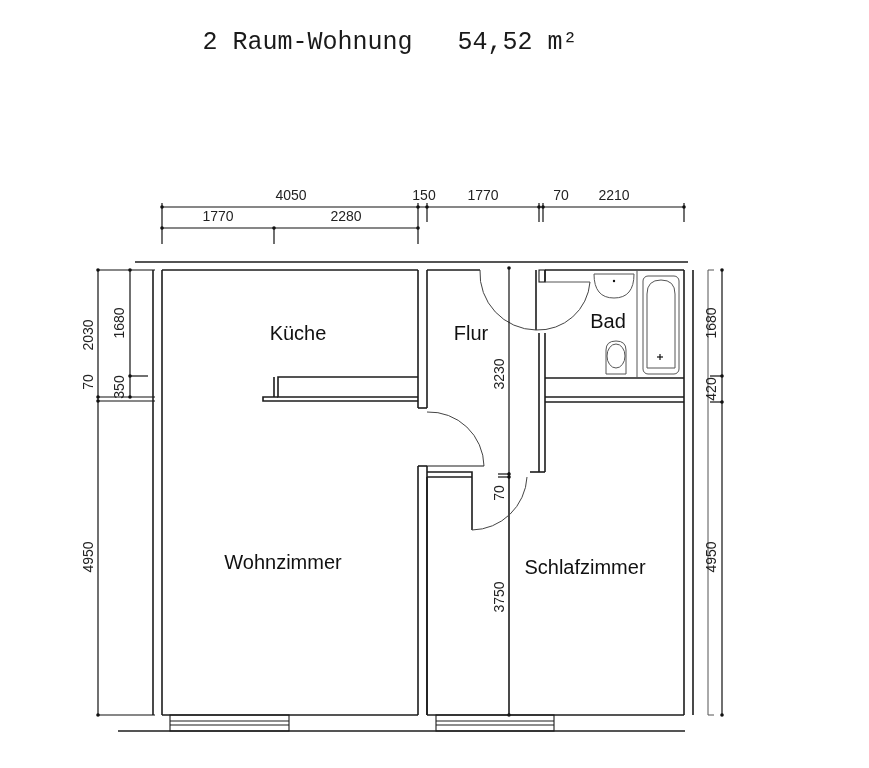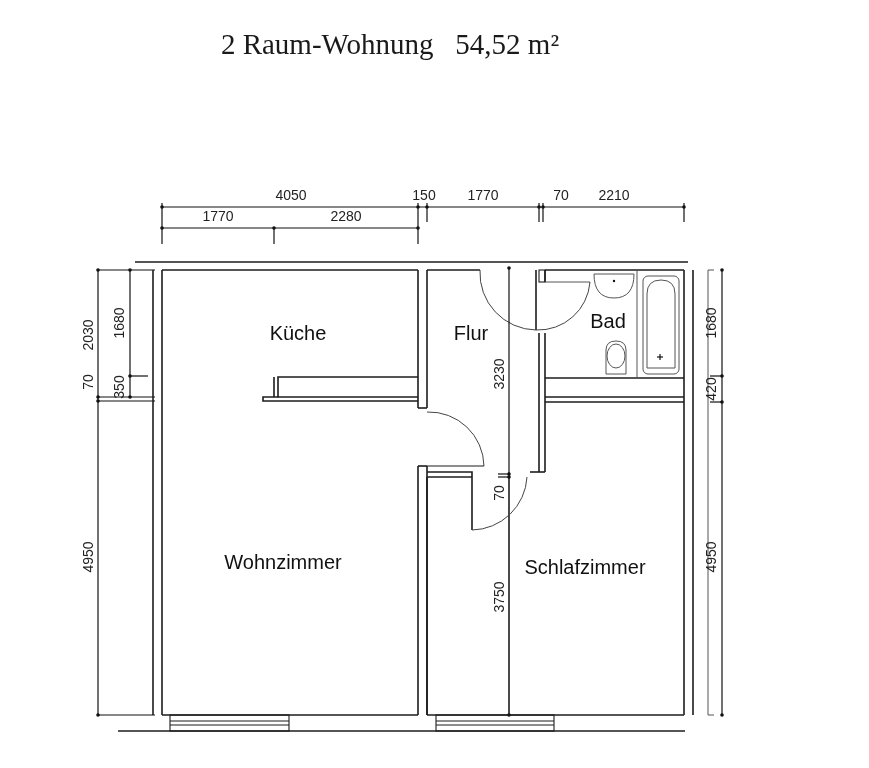--- a/index.html
+++ b/index.html
@@ -1,19 +1,19 @@
 <!DOCTYPE html>
 <html><head>
 <meta charset="utf-8">
 <style>
   html, body { margin: 0; padding: 0; background: #ffffff; }
   body { width: 869px; height: 768px; position: relative; overflow: hidden; }
   .title {
     position: absolute; left: 0; top: 28px; width: 780px; text-align: center;
-    font-family: Liberation Serif, serif; font-size: 29px; color: #1a1a1a;
+    font-family: Liberation Mono, monospace; font-size: 25px; color: #1a1a1a;
     white-space: pre;
   }
   svg { position: absolute; left: 0; top: 0; }
   .w { fill: none; stroke: #1c1c1c; stroke-width: 1.6; }
   .wt { fill: none; stroke: #1c1c1c; stroke-width: 1.1; }
   .g { fill: none; stroke: #555; stroke-width: 1; }
   .arc { fill: none; stroke: #444; stroke-width: 1; }
   .dim { fill: none; stroke: #111; stroke-width: 1.2; }
   .dot { fill: #111; }
   .dimtxt { font-family: "Liberation Sans", sans-serif; font-size: 14px; fill: #222; }

